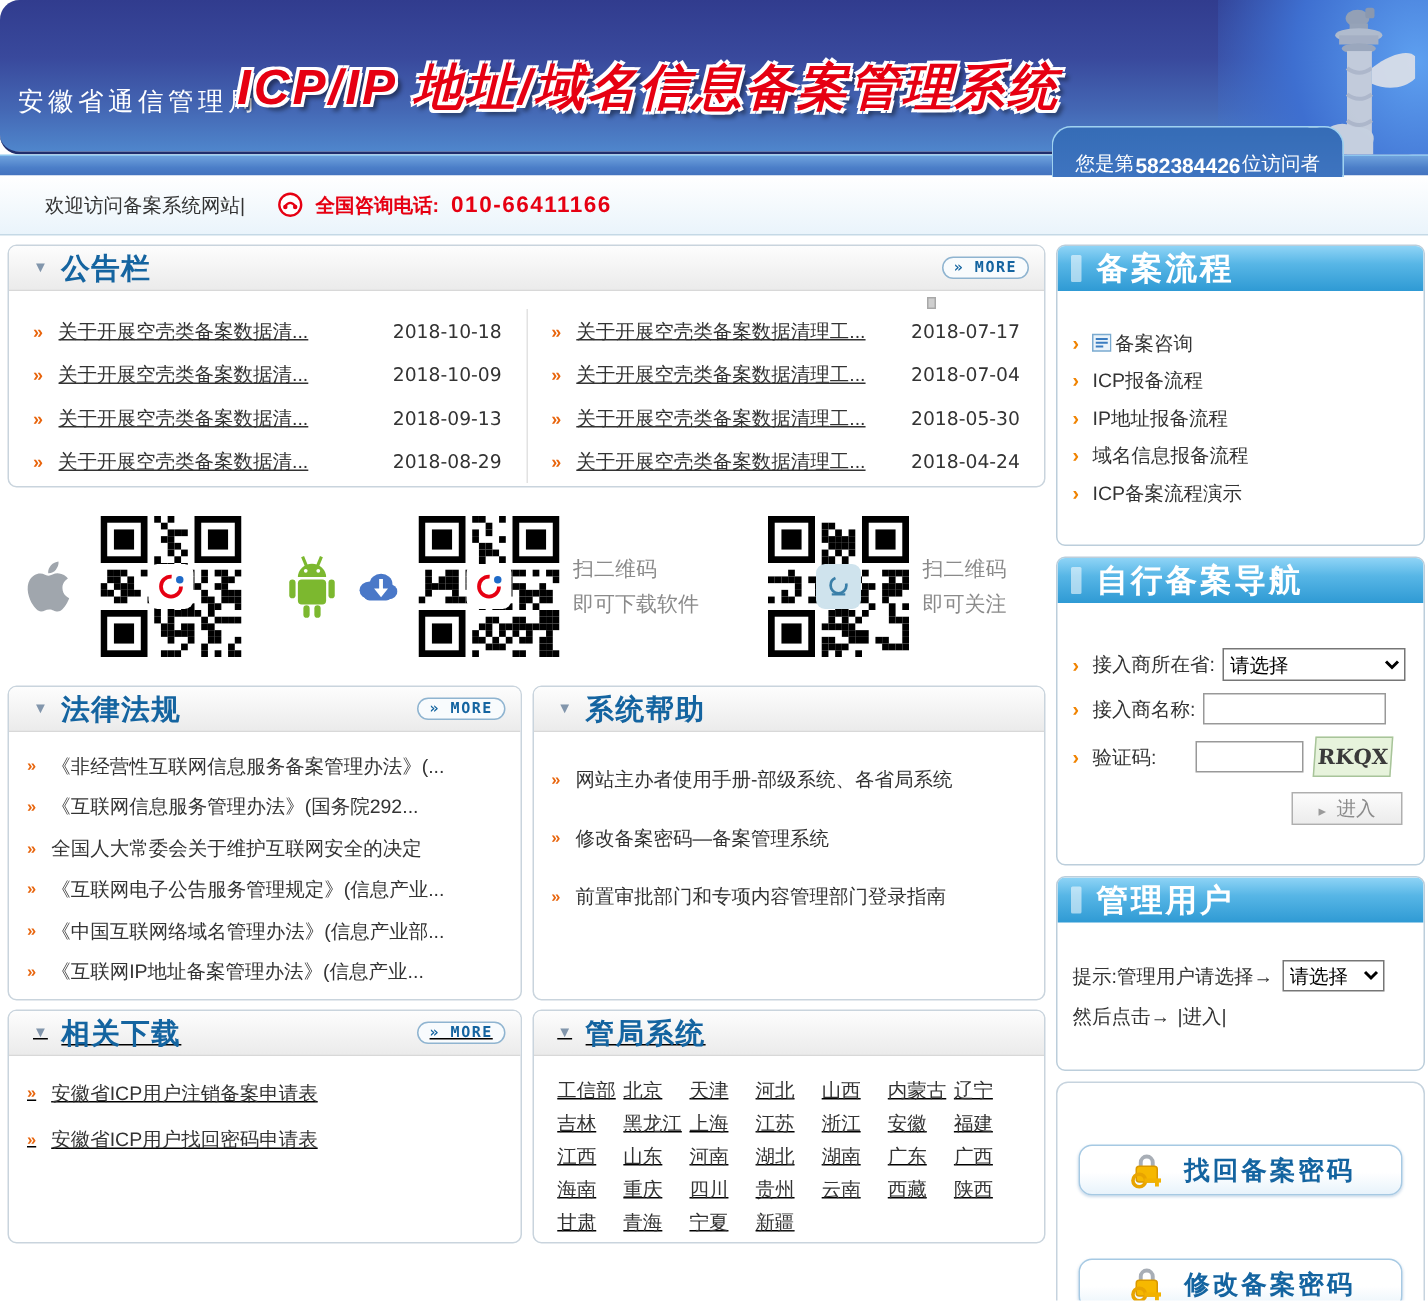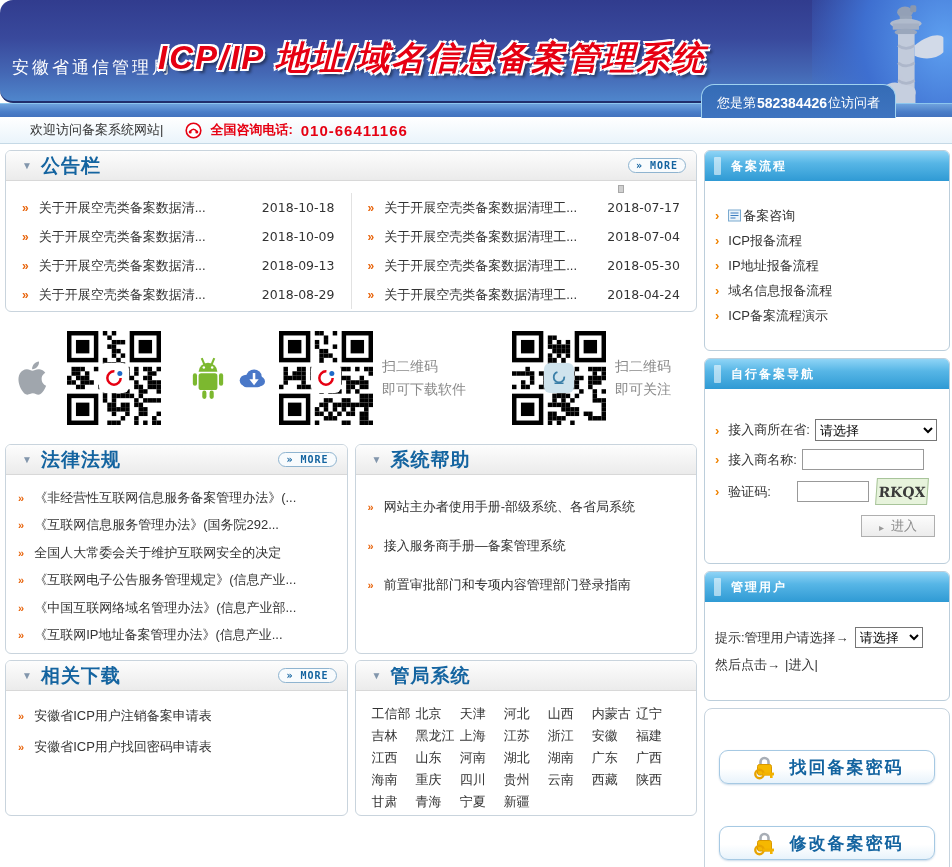--- a/index.html
+++ b/index.html
@@ -32,28 +32,28 @@
     letter-spacing: 2px; white-space: nowrap;
     text-shadow: -2px -2px 0 #fff, 2px -2px 0 #fff, -2px 2px 0 #fff, 2px 2px 0 #fff, 4px 4px 3px rgba(0,0,0,.45);
   }
   .subband {
     height: 14px;
     background: linear-gradient(180deg,#6FA2DD 0%, #4B7EC8 60%, #4372BE 100%);
     border-top: 1px solid #8CC6EE;
   }
   .visitor-badge {
     position: absolute; right: 56px; top: 84px; z-index: 5; height: 34px;
-    padding: 2px 15px 0; display: flex; align-items: center; 
+    padding: 2px 15px 0; display: flex; align-items: flex-end; 
     background: linear-gradient(180deg,#356CB6,#3E74C0);
     border: 1px solid #9FD2F0; border-bottom: none;
     border-radius: 13px 13px 0 0; color: #fff; font-size: 13px;
   }
   .visitor-badge b { font-size: 14px; padding: 0 1px; }
   .welcome-bar {
-    height: 27px; display: flex; align-items: center; padding-left: 30px;
+    height: 40px; display: flex; align-items: center; padding-left: 30px;
     background: linear-gradient(180deg,#FFFFFF,#EAF4FB);
     border-bottom: 1px solid #C5D9E6; font-size: 13px; color: #333;
   }
   .phone-ic { margin: 0 8px 0 22px; display: inline-flex; }
   .hotline-label { color: #E60012; font-weight: bold; font-size: 13px; }
   .hotline-num { color: #E60012; font-weight: bold; font-size: 15px; margin-left: 8px; letter-spacing: 1px; }
 
   
   .main { display: flex; gap: 7px; padding: 6px 2px 0 5px; }
   .col-left  { width: 692px; display: flex; flex-direction: column; gap: 6px; }
@@ -73,54 +73,54 @@
     border: 1px solid #8FB4D0; border-radius: 8px; padding: 1px 7px;
     background: #F8FBFD; letter-spacing: 1px; font-family: "DejaVu Sans Mono", monospace;
   }
   .h-ann { height: 162px; }
   .ann-body { display: flex; padding: 12px 0 6px; }
   .ann-col { flex: 1; display: flex; flex-direction: column; position: relative; }
   .ann-col.first { border-right: 1px solid #E2E2E2; }
   .ann-row { display: flex; align-items: center; height: 29px; padding: 0 16px 0 16px; font-size: 13px; }
   .blt::before { content: "»"; }
   .blt { color: #E8650D; font-weight: bold; margin-right: 10px; font-size: 12px; }
-  .ann-title { flex: 1; color: #333; white-space: nowrap; overflow: hidden; }
+  .ann-title { flex: 1; color: #333; white-space: nowrap; overflow: hidden; text-decoration: underline; }
   .ann-date { margin-left: 1px; color: #333; font-family: "DejaVu Sans", sans-serif; font-size: 12.5px; }
   .scroll-dot { position: absolute; right: 72px; top: -8px; width: 6px; height: 8px; background: #CFCFCF; border: 1px solid #A8A8A8; }
 
   
   .qrstrip { display: flex; align-items: center; height: 120px; }
   .qr { position: relative; width: 94px; height: 94px; }
   .qr-logo {
     position: absolute; left: 50%; top: 50%; transform: translate(-50%,-50%);
     width: 26px; height: 26px; background: #fff; border-radius: 4px;
     display: flex; align-items: center; justify-content: center; box-shadow: 0 0 0 2px #fff;
   }
   .qr-logo.blue { background: #CFE3ED; box-shadow: 0 0 0 2px #CFE3ED; }
   .qrcap { font-size: 14px; color: #8A8A8A; line-height: 23px; margin-left: 9px; }
 
   .prow { display: flex; gap: 7px; }
   .half { flex: 1; }
   .h-row2 { height: 210px; }
-  .h-row3 { height: 156px; }
+  .h-row3 { height: 156px; text-decoration: underline; }
   .list { padding: 9px 12px; }
   .li { display: flex; align-items: center; height: 27.5px; font-size: 13px; }
   .li a { color: #333; }
   .li .blt { font-size: 11px; }
   .dl .li { height: 31px; }
 
   .bgrid { display: grid; grid-template-columns: repeat(7,1fr); padding: 14px 16px 0; row-gap: 4px; }
   .bgrid a { color: #333; font-size: 13px; white-space: nowrap; }
 
   
   .spanel { border: 1px solid #BCCEDB; border-radius: 6px; overflow: hidden; background: #fff; }
   .shead {
     height: 30px; display: flex; align-items: center; padding-left: 9px;
     background: linear-gradient(180deg,#8FD4F6 0%,#57B6E6 40%,#2F9AD4 100%);
-    color: #fff; font-weight: bold; font-size: 12px; letter-spacing: 2px;
+    color: #fff; font-weight: bold; font-size: 21px; letter-spacing: 2px;
   }
   .shead .bar { width: 7px; height: 18px; background: rgba(255,255,255,.55); margin-right: 10px; border-radius: 1px; }
   .sbody { padding: 22px 10px; }
   .pi { display: flex; align-items: center; height: 25px; font-size: 13px; }
   .pi a { color: #333; display: flex; align-items: center; gap: 2px; }
   .blt2::before { content: "›"; }
   .blt2 { color: #F08300; font-weight: bold; margin-right: 9px; font-size: 13px; }
   .frow { display: flex; align-items: center; margin: 8px 0; font-size: 13px; color: #333; }
   .frow select { margin-left: 5px; width: 122px; height: 22px; font-size: 13px; border: 1px solid #767676; background: #fff; }
   .frow input { margin-left: 5px; width: 122px; height: 21px; border: 1px solid #999; }
@@ -775,21 +775,21 @@
         </div>
         <div class="list" style="padding-top:12px">
 
             <div class="li" style="height:39px">
               <span class="blt"></span>
               <a>网站主办者使用手册-部级系统、各省局系统</a>
             </div>
 
             <div class="li" style="height:39px">
               <span class="blt"></span>
-              <a>接入服务商手册—备案管理系统</a>
+              <a>修改备案密码—备案管理系统</a>
             </div>
 
             <div class="li" style="height:39px">
               <span class="blt"></span>
               <a>前置审批部门和专项内容管理部门登录指南</a>
             </div>
           </div>
       </div>
     </div>
 

